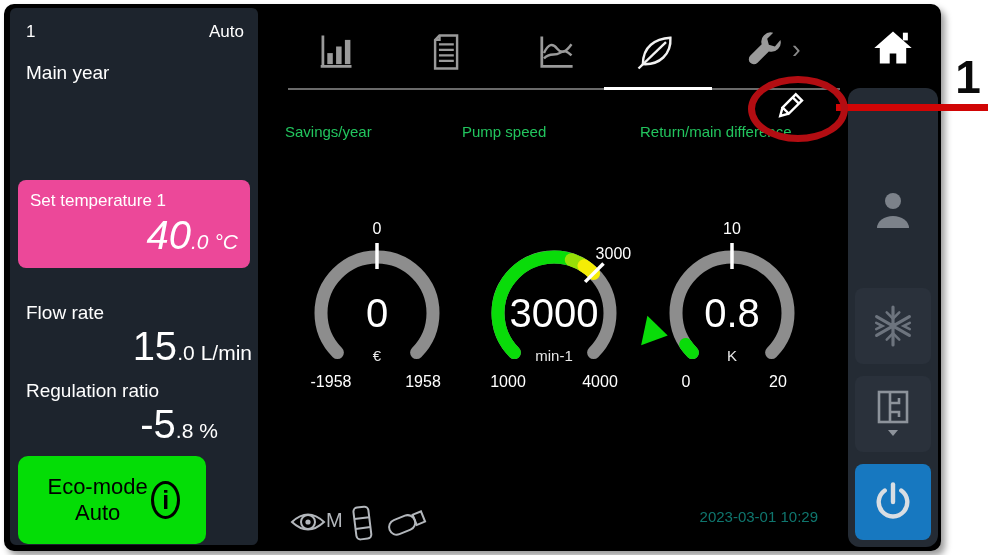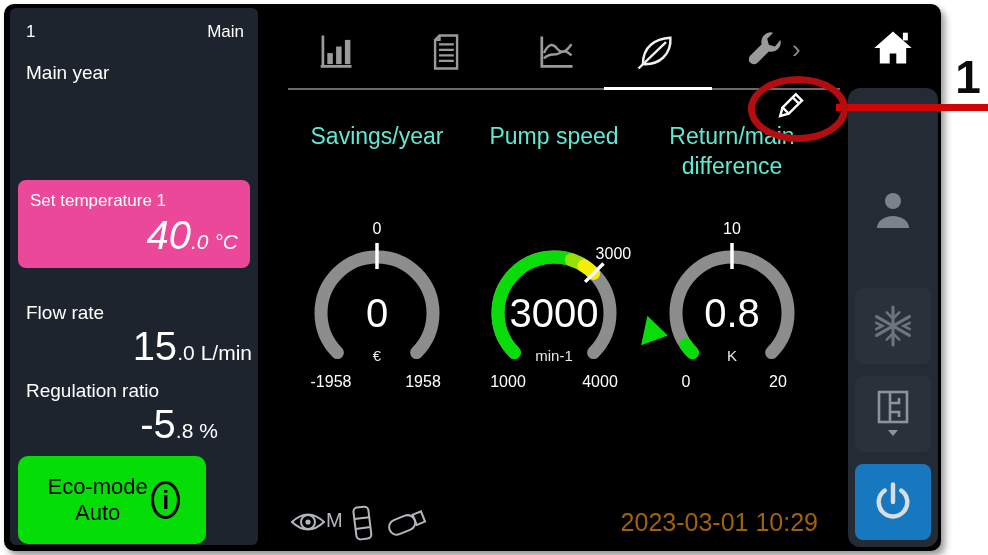--- a/index.html
+++ b/index.html
@@ -30,26 +30,26 @@
   .eco-button { position:absolute; left:8px; top:448px; width:188px; height:88px; background:#04dd06; border:none; border-radius:10px; display:flex; align-items:center; justify-content:space-between; padding:0 26px; cursor:pointer; }
   .eco-button .eco-label { font-size:22px; color:#000; font-family:"Liberation Sans", sans-serif; }
   .info-circle { width:38px; height:38px; border:3.5px solid #000; border-radius:50%; display:flex; align-items:center; justify-content:center; font-size:25px; font-weight:bold; color:#000; }
 
   
   .tab-button { position:absolute; top:26px; width:44px; height:44px; background:none; border:none; cursor:pointer; }
   .chevron { position:absolute; left:788px; top:30px; font-size:26px; color:#8a8a8a; }
   .divider { position:absolute; left:284px; top:84px; width:552px; height:2px; background:#6a6a6a; }
   .divider-active { position:absolute; left:600px; top:83px; width:108px; height:3px; background:#ffffff; }
   .pencil-button { position:absolute; left:762px; top:80px; width:44px; height:44px; background:none; border:none; cursor:pointer; }
-  .gauge-title { position:absolute; top:118px; width:184px; text-align:center; color:#5eead4; font-size:23px; line-height:1.3; }
+  .gauge-title { position:absolute; top:118px; width:184px; color:#22c55e; font-size:15px; line-height:1.3; }
   .gauge { position:absolute; }
   .gauge text { font-family:"Liberation Sans", sans-serif; }
   .green-arrow { position:absolute; left:640px; top:314px; width:0; height:0; border-top:15px solid transparent; border-bottom:15px solid transparent; border-left:24px solid #09dc09; transform:rotate(12deg); }
   .status-m { position:absolute; left:322px; top:505px; font-size:20px; color:#b3b7bc; }
-  .timestamp { position:absolute; left:580px; top:504px; width:234px; text-align:right; font-size:25px; color:#a16207; }
+  .timestamp { position:absolute; left:580px; top:504px; width:234px; text-align:right; font-size:15px; color:#0f766e; }
 
   
   .side-panel { position:absolute; left:844px; top:84px; width:90px; height:459px; background:#242b34; border-radius:12px; }
   .side-btn { position:absolute; background:none; border:none; cursor:pointer; }
   .home-btn { left:848px; top:4px; width:82px; height:78px; background:#000; border-radius:8px; }
   .burger-btn { left:848px; top:102px; width:82px; height:54px; }
   .burger-btn .bar { width:42px; height:5px; border-radius:3px; background:#8d939b; margin:6px auto; }
   .user-btn { left:848px; top:180px; width:82px; height:54px; }
   .square-btn { width:76px; height:76px; border-radius:8px; background:#2a313b; display:flex; align-items:center; justify-content:center; }
   .snow-btn { left:851px; top:284px; }
@@ -63,21 +63,21 @@
 </style>
 </head>
 <body>
 
 <div class="page">
   <div class="screen">
 
     <aside class="left-panel">
       <div class="zone-header">
         <span>1</span>
-        <span>Main</span>
+        <span>Auto</span>
       </div>
       <div class="main-line-label">Main year</div>
 
       <div class="set-card">
         <div class="card-label">Set temperature 1</div>
         <div class="val-row">
           <span class="v-int">40</span><span class="v-dec">.0</span><span class="v-unit">°C</span>
         </div>
       </div>
 

